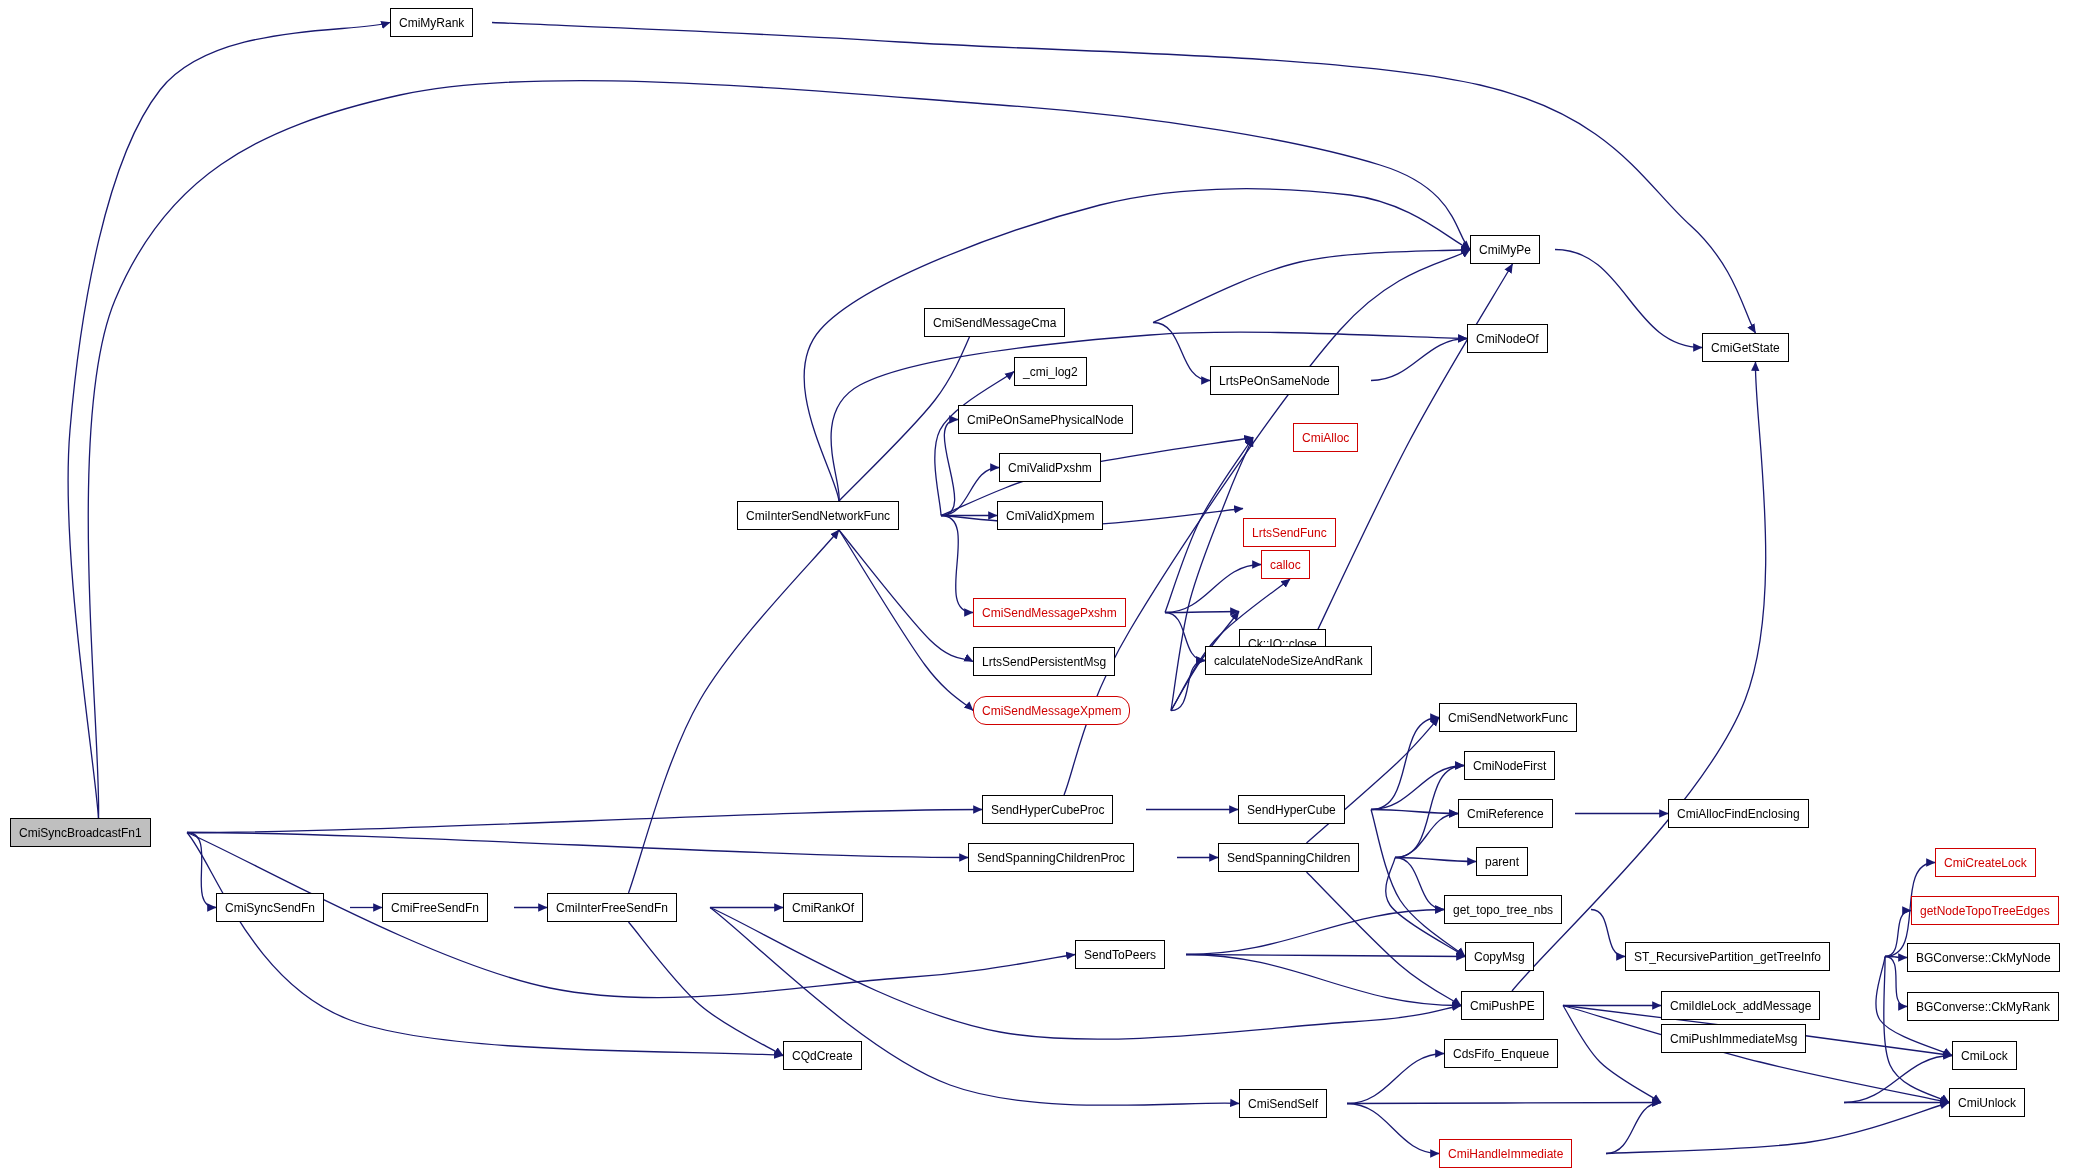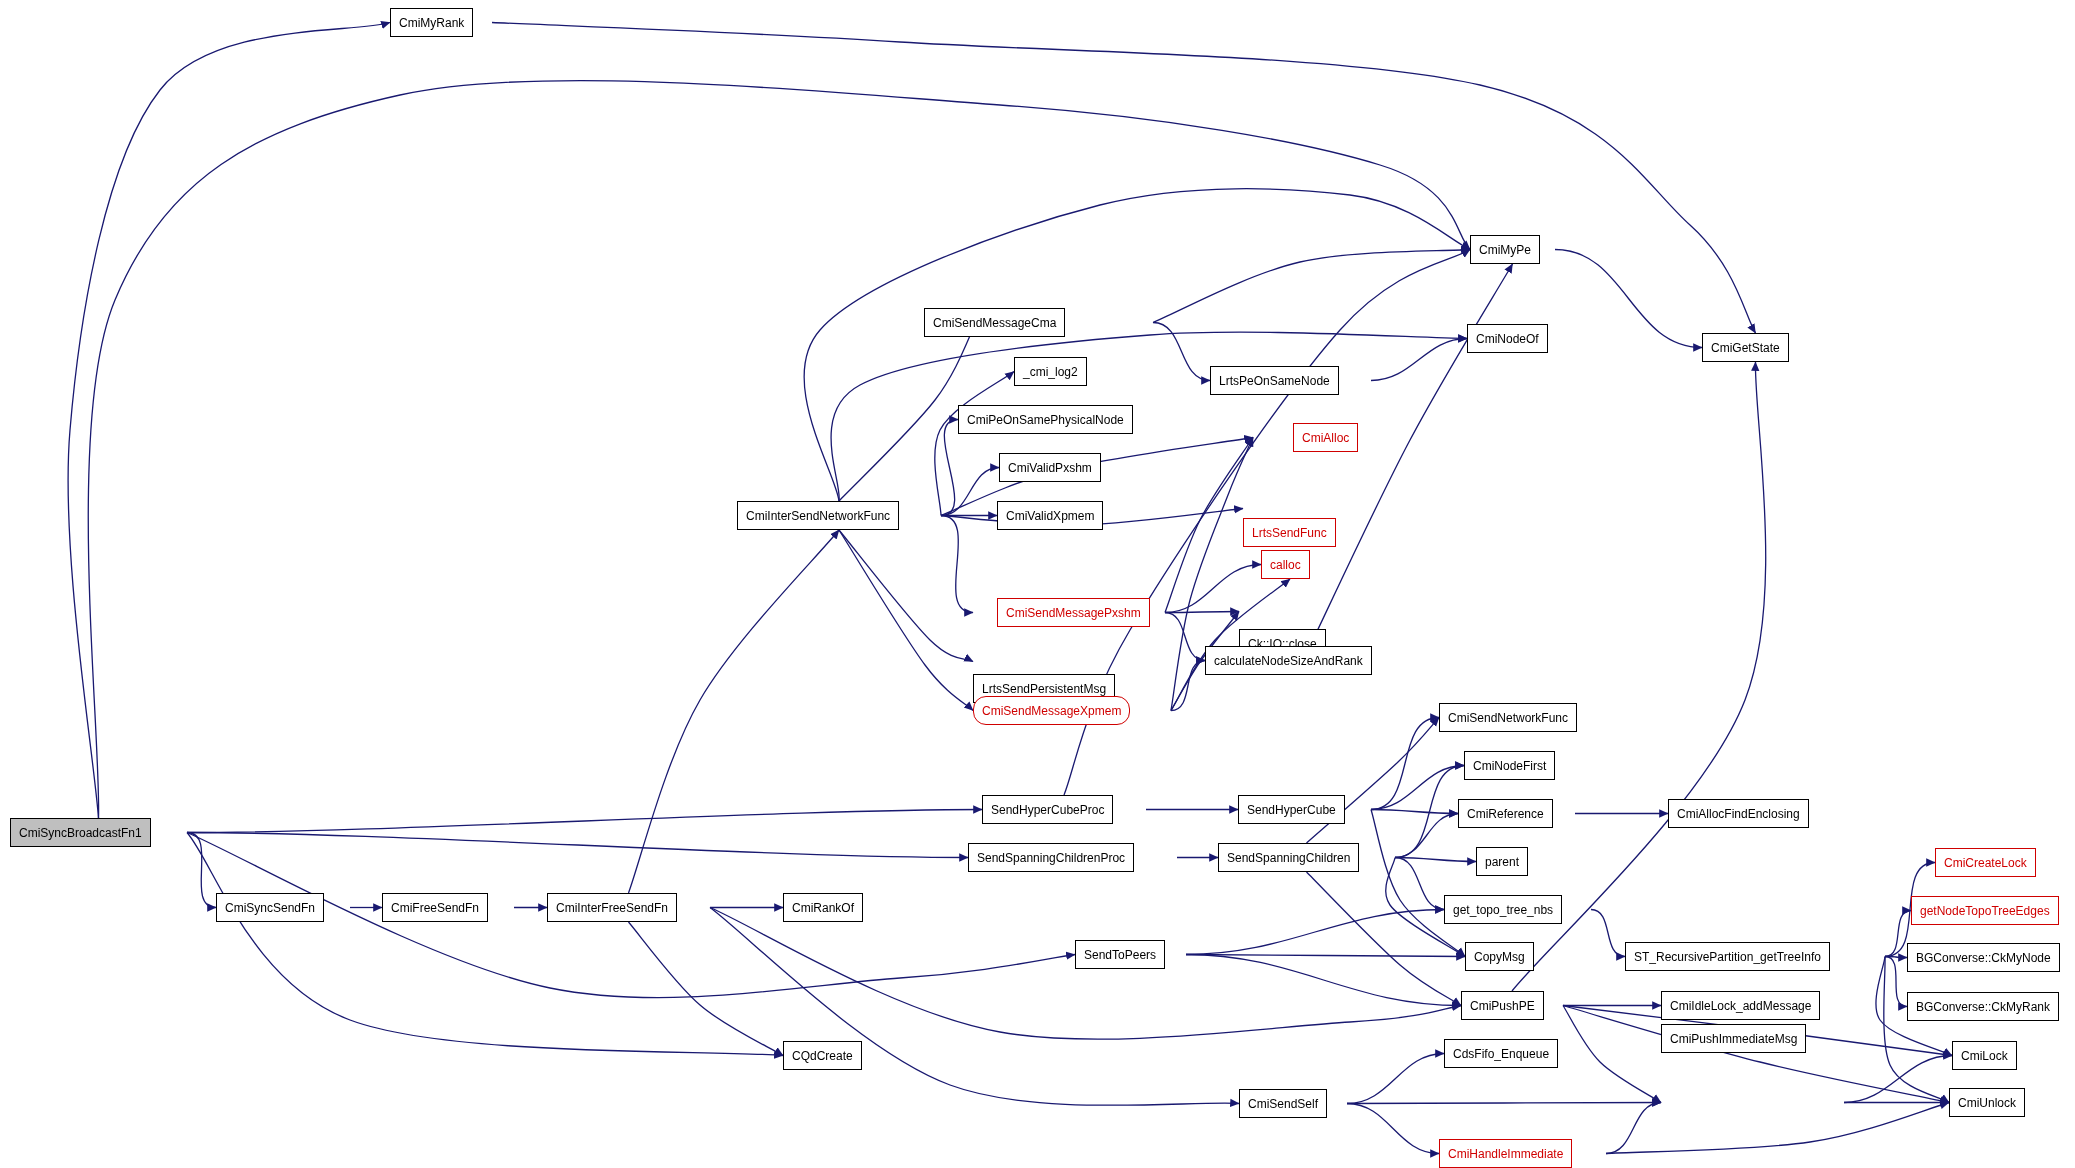--- a/index.html
+++ b/index.html
@@ -109,23 +109,23 @@
     <div class="node" style="left: 924px; top: 308px;">CmiSendMessageCma</div>
     <div class="node" style="left: 1014px; top: 357px;">_cmi_log2</div>
     <div class="node" style="left: 958px; top: 405px;">CmiPeOnSamePhysicalNode</div>
     <div class="node" style="left: 999px; top: 453px;">CmiValidPxshm</div>
     <div class="node" style="left: 737px; top: 501px;">CmiInterSendNetworkFunc</div>
     <div class="node" style="left: 997px; top: 501px;">CmiValidXpmem</div>
     <div class="node" style="left: 1210px; top: 366px;">LrtsPeOnSameNode</div>
     <div class="node red" style="left: 1253px; top: 423px; margin-left: 40px;">CmiAlloc</div>
     <div class="node red" style="left: 1243px; top: 518px;">LrtsSendFunc</div>
     <div class="node red" style="left: 1261px; top: 550px;">calloc</div>
-    <div class="node red" style="left: 997px; top: 598px; padding-left: 8px;">CmiSendMessagePxshm</div>
+    <div class="node red" style="left: 973px; top: 598px; padding-left: 8px;">CmiSendMessagePxshm</div>
     <div class="node" style="left: 1239px; top: 597px; margin-top: 32px;">Ck::IO::close</div>
-    <div class="node" style="left: 973px; top: 647px; margin-top: 27px;">LrtsSendPersistentMsg</div>
+    <div class="node" style="left: 973px; top: 647px;">LrtsSendPersistentMsg</div>
     <div class="node" style="left: 1205px; top: 646px;">calculateNodeSizeAndRank</div>
     <div class="node red" style="left: 973px; top: 696px; border-radius: 13px;">CmiSendMessageXpmem</div>
     <div class="node" style="left: 1470px; top: 235px;">CmiMyPe</div>
     <div class="node" style="left: 1467px; top: 324px;">CmiNodeOf</div>
     <div class="node" style="left: 1702px; top: 333px;">CmiGetState</div>
     <div class="node" style="left: 1439px; top: 703px;">CmiSendNetworkFunc</div>
     <div class="node" style="left: 1464px; top: 751px;">CmiNodeFirst</div>
     <div class="node" style="left: 982px; top: 795px;">SendHyperCubeProc</div>
     <div class="node" style="left: 1238px; top: 795px;">SendHyperCube</div>
     <div class="node" style="left: 1458px; top: 799px;">CmiReference</div>

